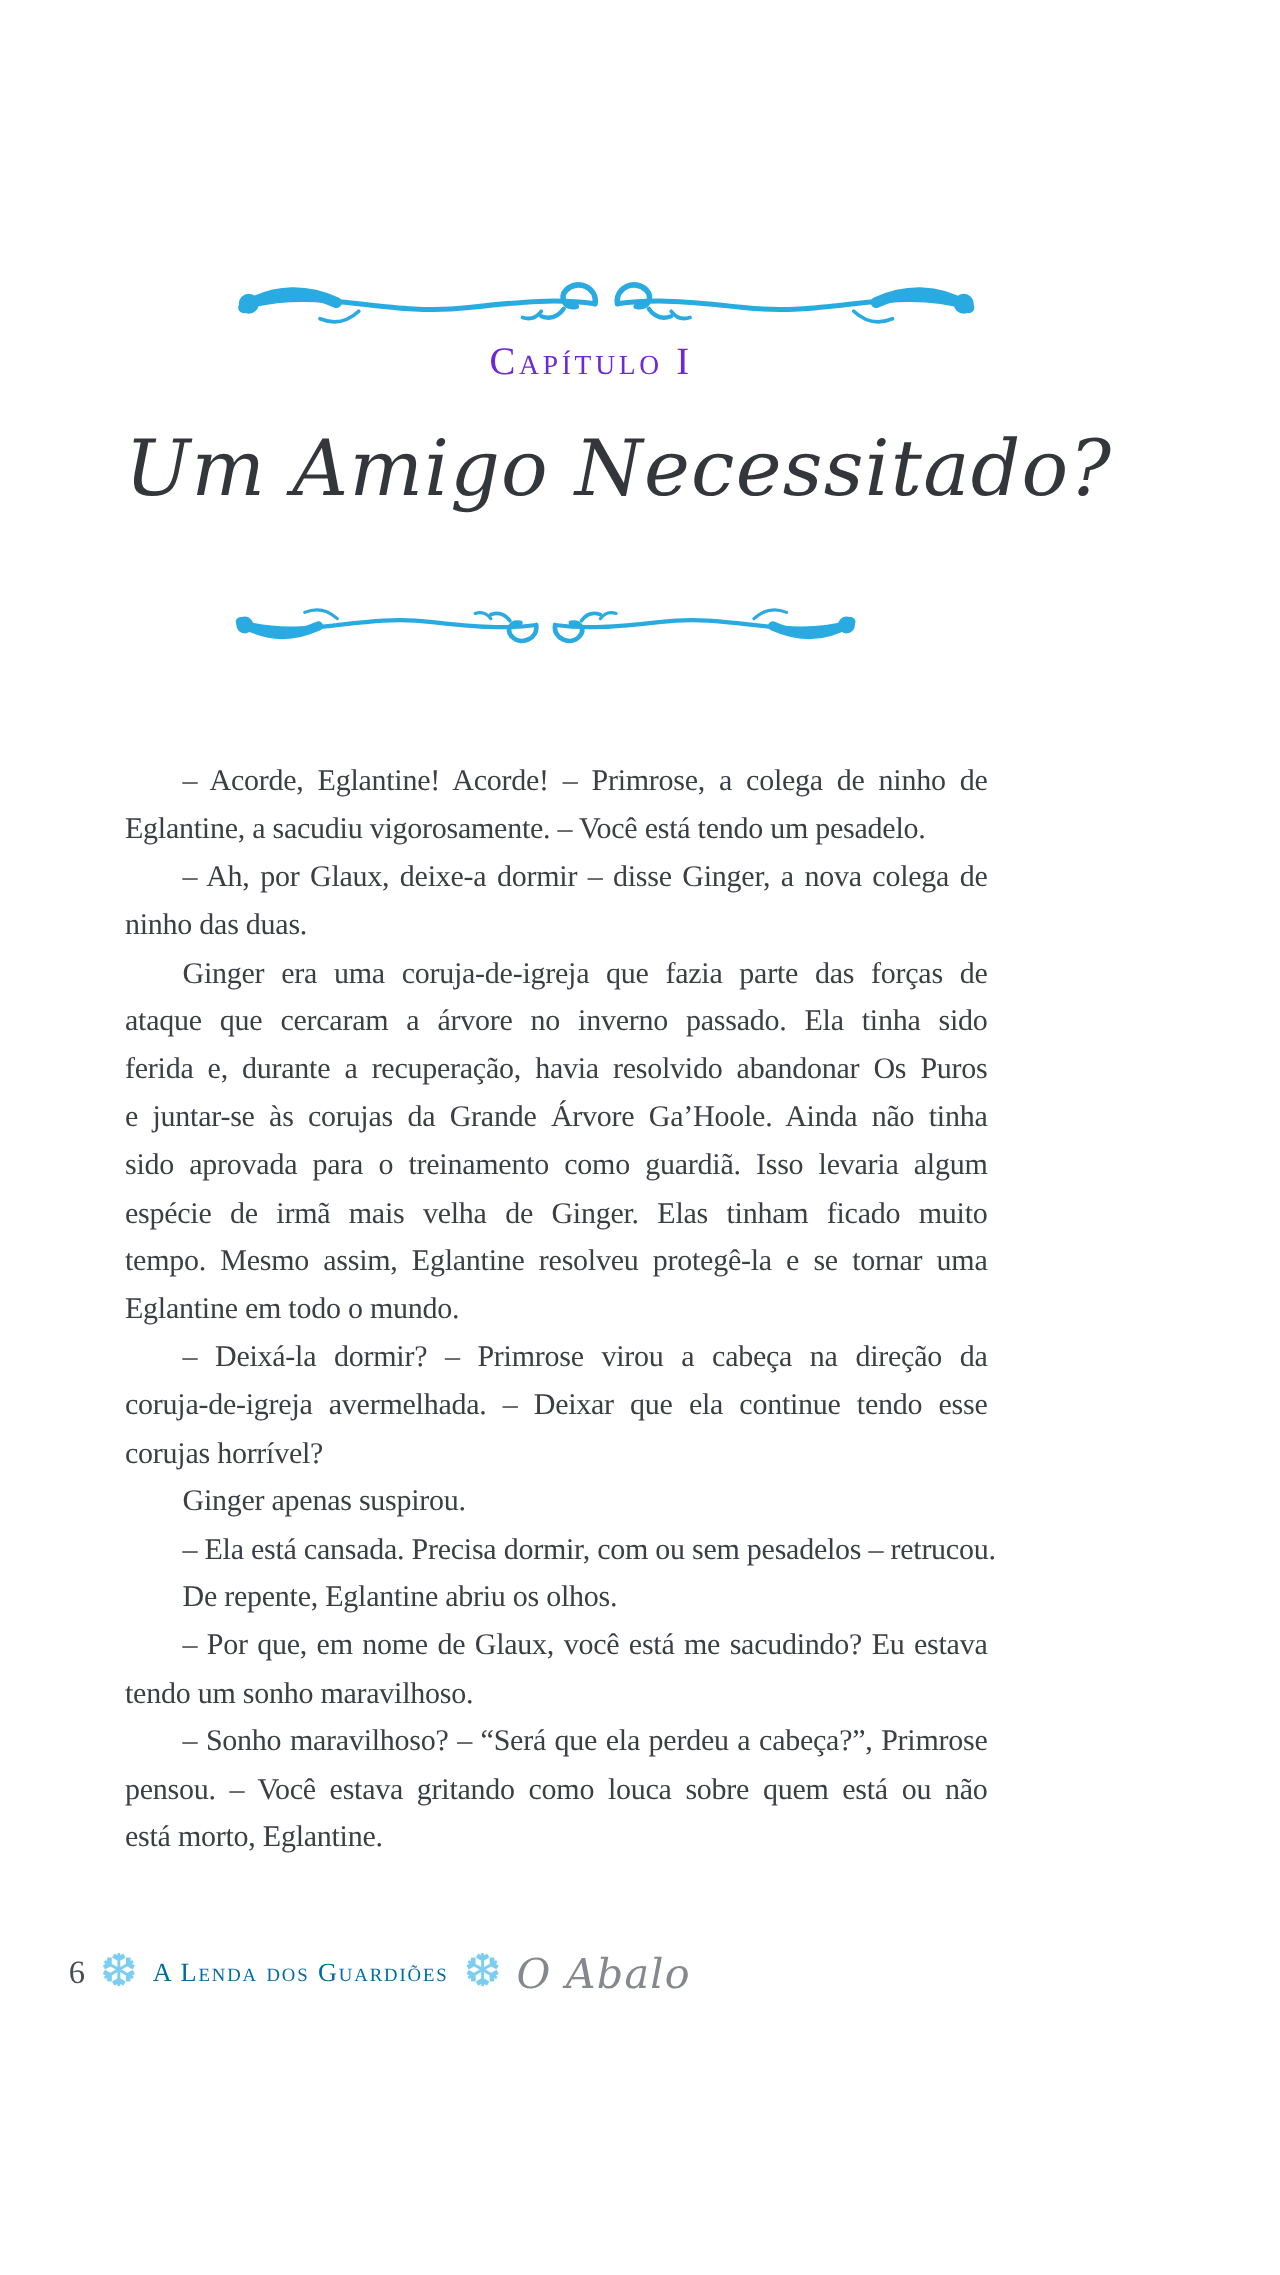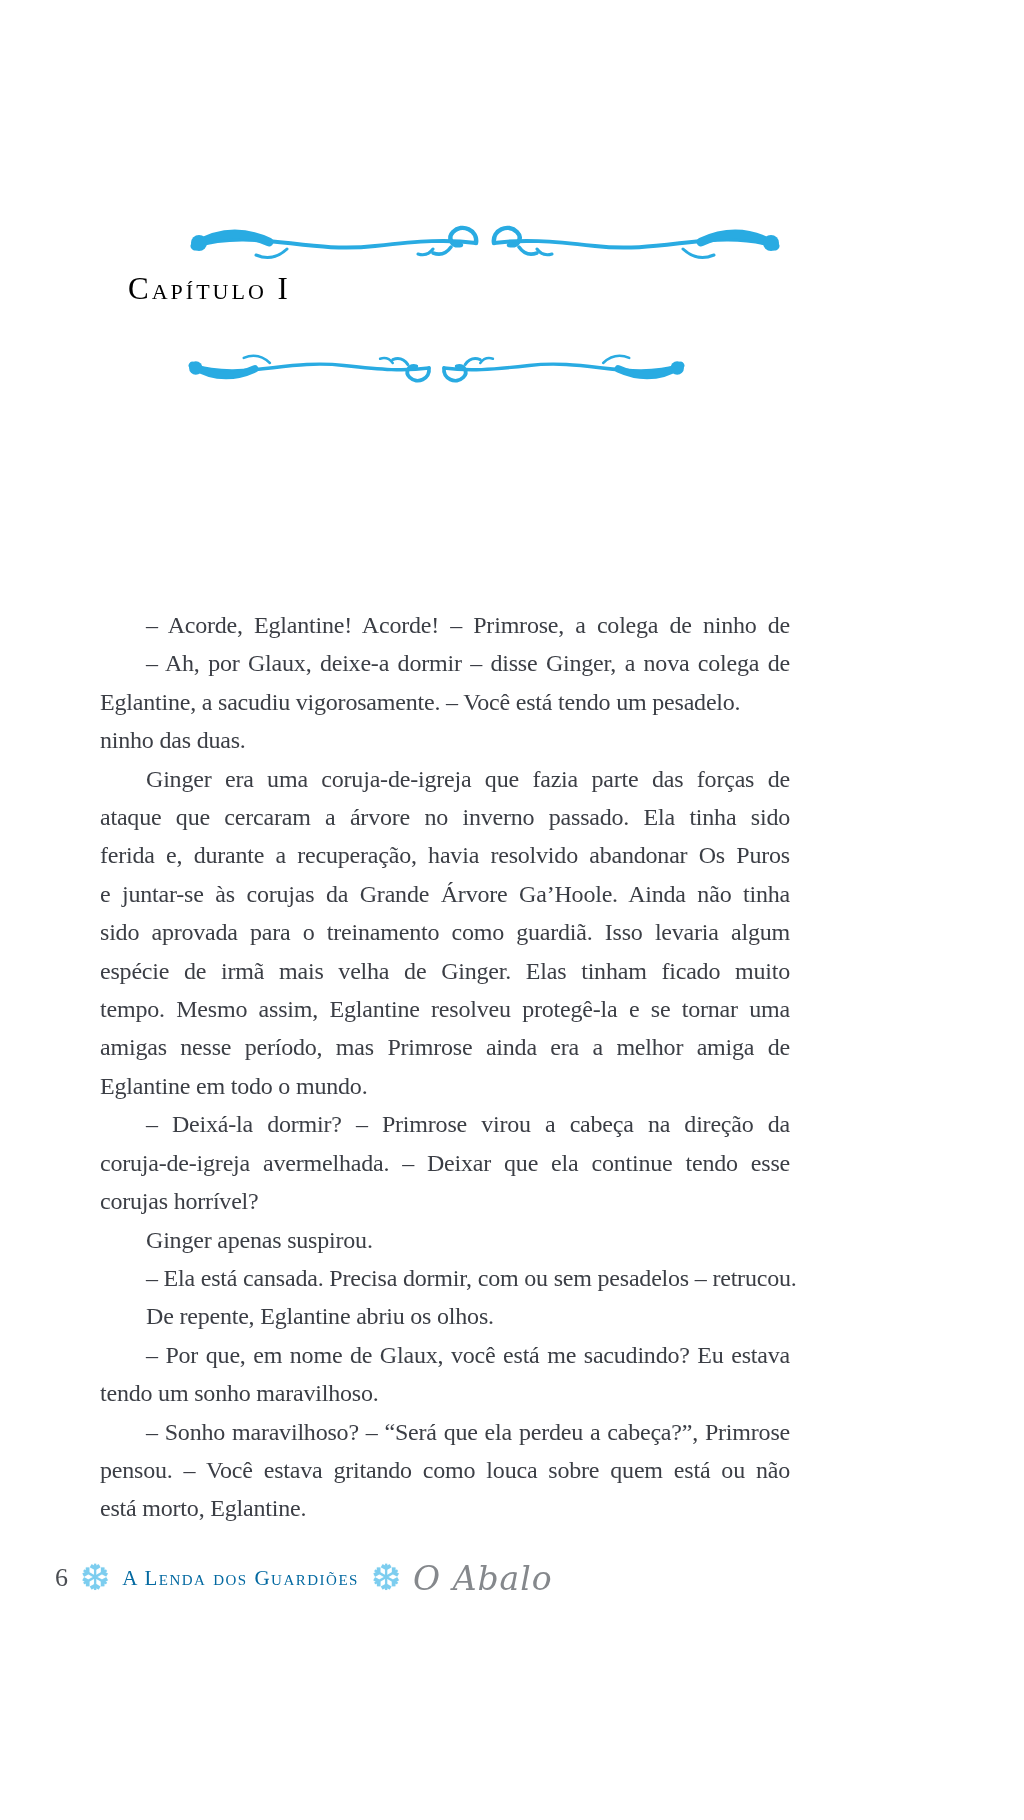--- a/index.html
+++ b/index.html
@@ -7,23 +7,23 @@
     position:relative; width:1024px; height:1820px; background:#ffffff;
     overflow:hidden; font-family:"Liberation Serif","DejaVu Serif",serif;
   }
 
   
   .chapter-header { position:absolute; top:222px; left:100px; width:690px; }
   .ornament { display:block; color:#29abe2; }
   .ornament-top { width:600px; height:42px; margin-left:85px; }
   .ornament-bottom { width:505px; height:36px; margin:44px 0 0 84px; transform:scaleY(-1); }
   .chapter-label {
-    margin-top:8px; text-align:left; transform:translateX(28px);
+    margin-top:8px; text-align:center; transform:translateX(28px);
     font-variant:small-caps; font-size:31px; letter-spacing:3px;
-    color:#000000; line-height:34px;
+    color:#6d28d9; line-height:34px;
   }
   .chapter-title {
     margin:6px 0 0 0; height:126px; text-align:center;
     font-family:"DejaVu Serif","Liberation Serif",serif;
     font-style:italic; font-weight:400; font-size:62px; letter-spacing:1px;
     color:#33363b; line-height:126px; white-space:nowrap;
   }
 
   
   .body-text { position:absolute; top:578px; left:100px; width:690px;margin-top:28px; }
@@ -69,51 +69,51 @@
           <path d="M291 21 c2 -13 -14 -20 -23 -11 c-6 6 -1 15 8 13" stroke-width="4.5"></path>
           <path d="M266 25 q-7 10 -18 6" stroke-width="3.5"></path>
           <path d="M248 27 q-6 8 -15 5" stroke-width="3"></path>
         </g>
         <use href="#flourish-half" transform="translate(600,0) scale(-1,1)"></use>
       </g>
     </svg>
 
     <div class="chapter-label">Capítulo I</div>
 
+    <h1 class="chapter-title">Um Amigo Necessitado?</h1>
 
     <svg class="ornament ornament-bottom" viewBox="0 0 600 42" xmlns="http://www.w3.org/2000/svg">
       <g fill="none" stroke="currentColor" stroke-linecap="round">
         <g id="flourish-half2">
           <path d="M10 24 C70 6 120 32 190 24 C235 19 262 17 291 21" stroke-width="4"></path>
           <path d="M10 24 C36 8 62 10 84 20" stroke-width="9"></path>
           <circle cx="14" cy="21" r="8" fill="currentColor" stroke="none"></circle>
           <path d="M102 27 q-14 13 -31 6" stroke-width="3"></path>
           <path d="M291 21 c2 -13 -14 -20 -23 -11 c-6 6 -1 15 8 13" stroke-width="4.5"></path>
           <path d="M266 25 q-7 10 -18 6" stroke-width="3.5"></path>
           <path d="M248 27 q-6 8 -15 5" stroke-width="3"></path>
         </g>
         <use href="#flourish-half2" transform="translate(600,0) scale(-1,1)"></use>
       </g>
     </svg>
 
   </header>
 
   <main class="body-text" id="body-text">
       <div class="line indent">– Acorde, Eglantine! Acorde! – Primrose, a colega de ninho de</div>
+      <div class="line plast">Eglantine, a sacudiu vigorosamente. – Você está tendo um pesadelo.</div>
       <div class="line indent">– Ah, por Glaux, deixe-a dormir – disse Ginger, a nova colega de</div>
-      <div class="line plast">Eglantine, a sacudiu vigorosamente. – Você está tendo um pesadelo.</div>
       <div class="line plast">ninho das duas.</div>
       <div class="line indent">Ginger era uma coruja-de-igreja que fazia parte das forças de</div>
       <div class="line">ataque que cercaram a árvore no inverno passado. Ela tinha sido</div>
       <div class="line">ferida e, durante a recuperação, havia resolvido abandonar Os Puros</div>
       <div class="line">e juntar-se às corujas da Grande Árvore Ga’Hoole. Ainda não tinha</div>
       <div class="line">sido aprovada para o treinamento como guardiã. Isso levaria algum</div>
       <div class="line">espécie de irmã mais velha de Ginger. Elas tinham ficado muito</div>
       <div class="line">tempo. Mesmo assim, Eglantine resolveu protegê-la e se tornar uma</div>
-      <div class="line">amigas nesse período, mas Primrose ainda era a melhor amiga de</div>
       <div class="line plast">Eglantine em todo o mundo.</div>
       <div class="line indent">– Deixá-la dormir? – Primrose virou a cabeça na direção da</div>
       <div class="line">coruja-de-igreja avermelhada. – Deixar que ela continue tendo esse</div>
       <div class="line plast">corujas horrível?</div>
       <div class="line indent plast">Ginger apenas suspirou.</div>
       <div class="line indent plast">– Ela está cansada. Precisa dormir, com ou sem pesadelos – retrucou.</div>
       <div class="line indent plast">De repente, Eglantine abriu os olhos.</div>
       <div class="line indent">– Por que, em nome de Glaux, você está me sacudindo? Eu estava</div>
       <div class="line plast">tendo um sonho maravilhoso.</div>
       <div class="line indent">– Sonho maravilhoso? – “Será que ela perdeu a cabeça?”, Primrose</div>

